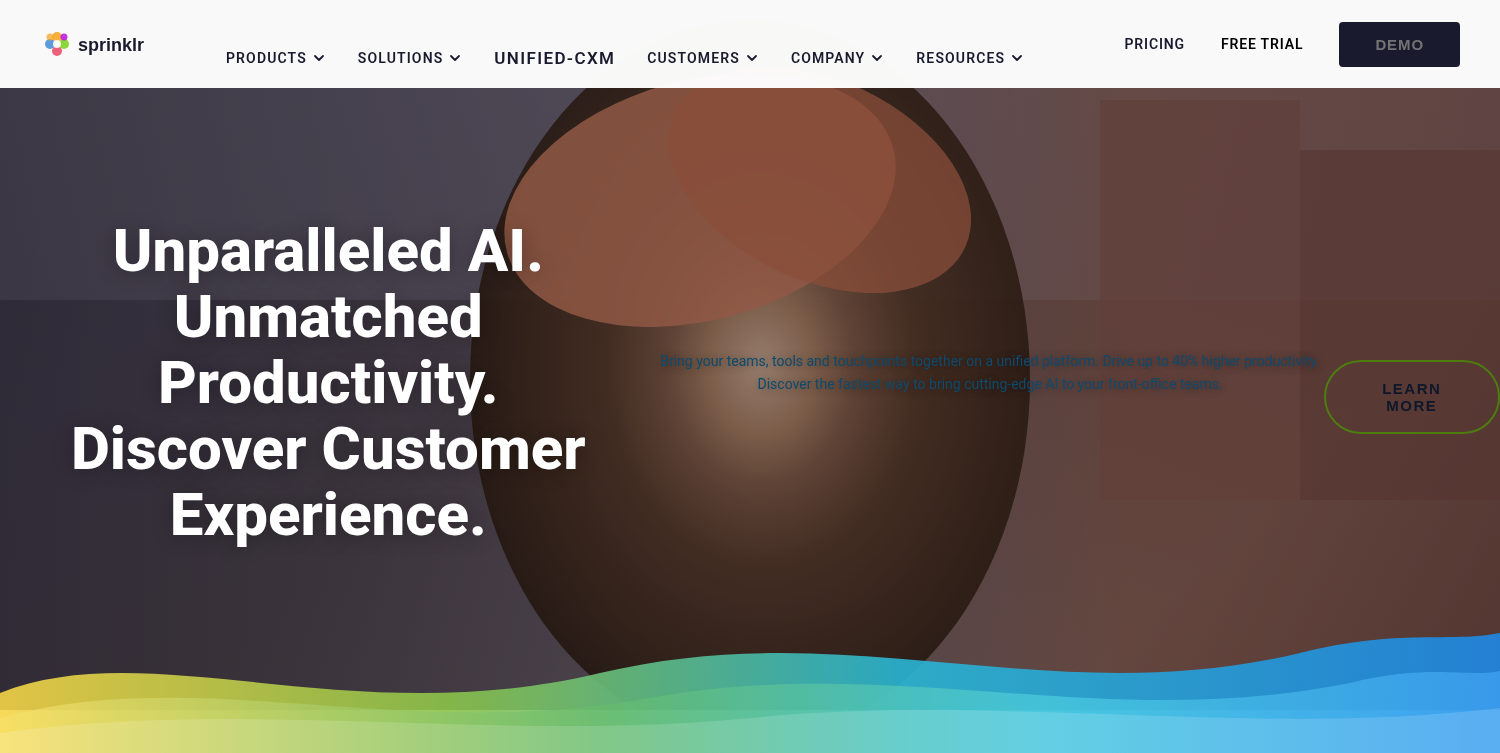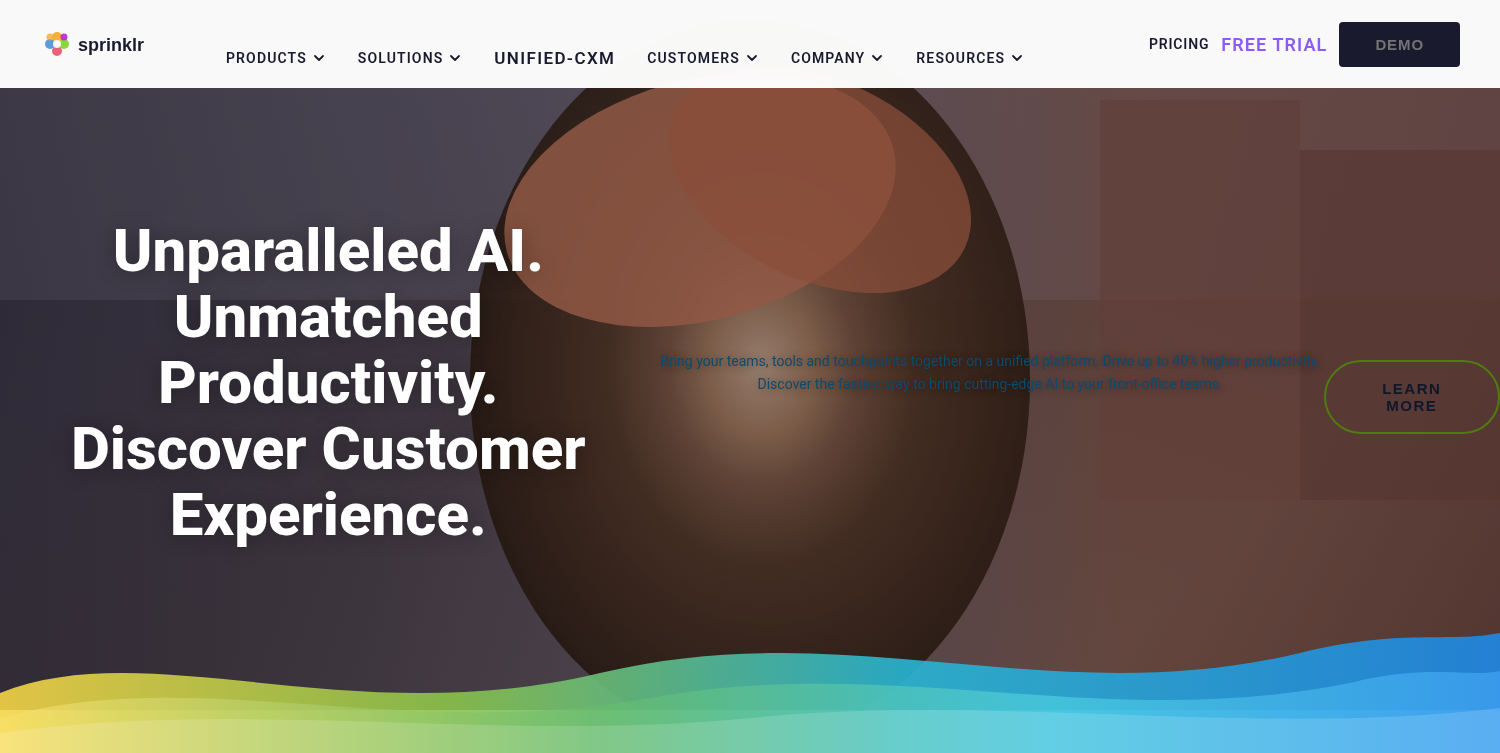--- a/index.html
+++ b/index.html
@@ -74,37 +74,37 @@
 
     .chevron-icon {
       width: 14px;
       height: 14px;
       display: inline-block;
     }
 
     .nav-right {
       display: flex;
       align-items: center;
-      gap: 12px;
+      gap: 36px;
     }
 
     .pricing-link {
       font-size: 14px;
       font-weight: 600;
       letter-spacing: 0.06em;
       color: #1a1a2e;
       cursor: pointer;
       text-transform: uppercase;
     }
 
     .free-trial-link {
-      font-size: 18px;
+      font-size: 14px;
       font-weight: 600;
       letter-spacing: 0.06em;
-      color: #8b5cf6;
+      color: #000000;
       cursor: pointer;
       text-transform: uppercase;
     }
 
     .demo-btn {
       background: #1a1a2e;
       color: #737373;
       font-size: 15px;
       font-weight: 700;
       letter-spacing: 0.06em;

